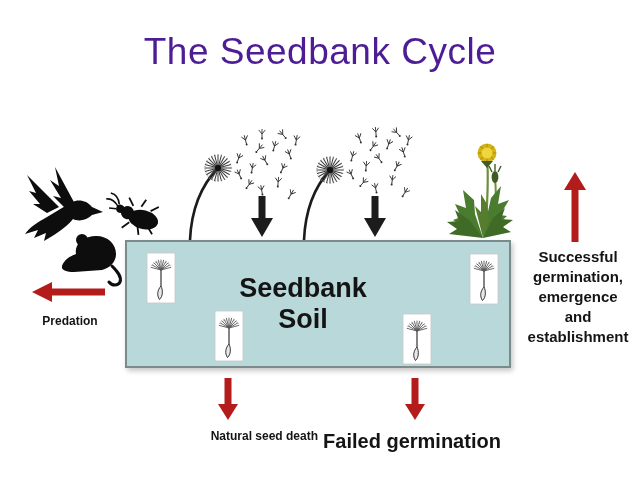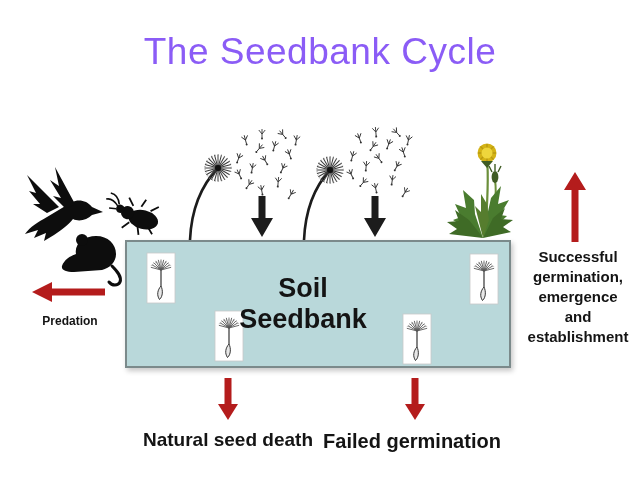--- a/index.html
+++ b/index.html
@@ -2,35 +2,35 @@
 <html><head>
 <meta charset="utf-8">
 <style>
   html,body{margin:0;padding:0;}
   .canvas{
     position:relative;width:640px;height:480px;background:#ffffff;
     font-family:"Liberation Sans",sans-serif;overflow:hidden;color:#121212;
   }
   .title{
     position:absolute;top:31px;left:0;width:640px;text-align:center;
-    font-size:37px;font-weight:400;letter-spacing:0.5px;color:#8b5cf6;
+    font-size:37px;font-weight:400;letter-spacing:0.5px;color:#4c1d95;
   }
   .soil-box{
     position:absolute;left:125px;top:240px;width:386px;height:128px;
     border:2px solid #7b8a8b;box-shadow:2px 3px 5px rgba(0,0,0,0.22);
     box-sizing:border-box;
   }
   .soil-label{
     position:absolute;left:158px;top:273px;width:290px;text-align:center;
     font-size:27px;font-weight:700;line-height:31px;color:#141414;
   }
   .lbl{position:absolute;font-weight:700;color:#141414;text-align:center;}
   .lbl-predation{left:15px;top:314px;width:110px;font-size:12px;}
   .lbl-success{left:512px;top:247px;width:132px;font-size:15px;line-height:20px;white-space:pre-line;}
-  .lbl-death{left:138px;top:429px;width:180px;font-size:19px;}
+  .lbl-death{left:138px;top:429px;width:180px;font-size:12px;text-align:right;}
   .lbl-failed{left:322px;top:430px;width:180px;font-size:20px;}
   svg.scene{position:absolute;left:0;top:0;z-index:2;}
   .layer{position:absolute;z-index:1;}
   .toplayer{z-index:3;}
 </style>
 </head>
 <body>
 
 <div class="canvas">
 
@@ -185,22 +185,22 @@
     <use href="#seedcard" x="215" y="311"></use>
     <use href="#seedcard" x="403" y="314"></use>
     <use href="#seedcard" x="470" y="254"></use>
 
     <polygon points="224.5,378 231.5,378 231.5,404 238,404 228,420 218,404 224.5,404" fill="#b41c1c"></polygon>
 
     <polygon points="411.5,378 418.5,378 418.5,404 425,404 415,420 405,404 411.5,404" fill="#b41c1c"></polygon>
   </svg>
 
   <div class="soil-label toplayer">
+    <div>Seedbank</div>
     <div>Soil</div>
-    <div>Seedbank</div>
   </div>
   <div class="lbl lbl-predation toplayer">Predation</div>
   <div class="lbl lbl-success toplayer">Successful
 germination,
 emergence
 and
 establishment</div>
   <div class="lbl lbl-death toplayer">Natural seed death</div>
   <div class="lbl lbl-failed toplayer">Failed germination</div>
 

